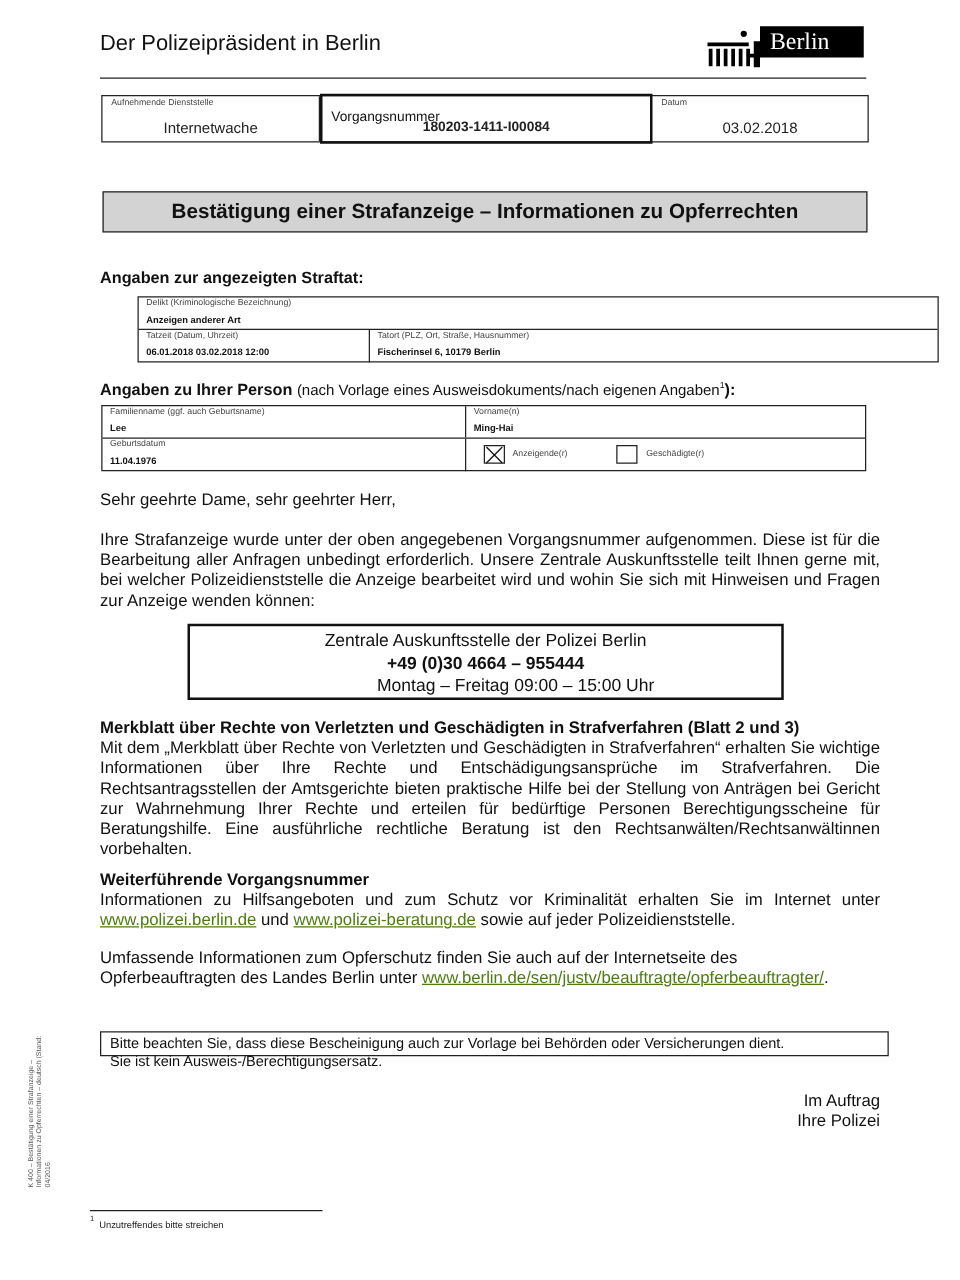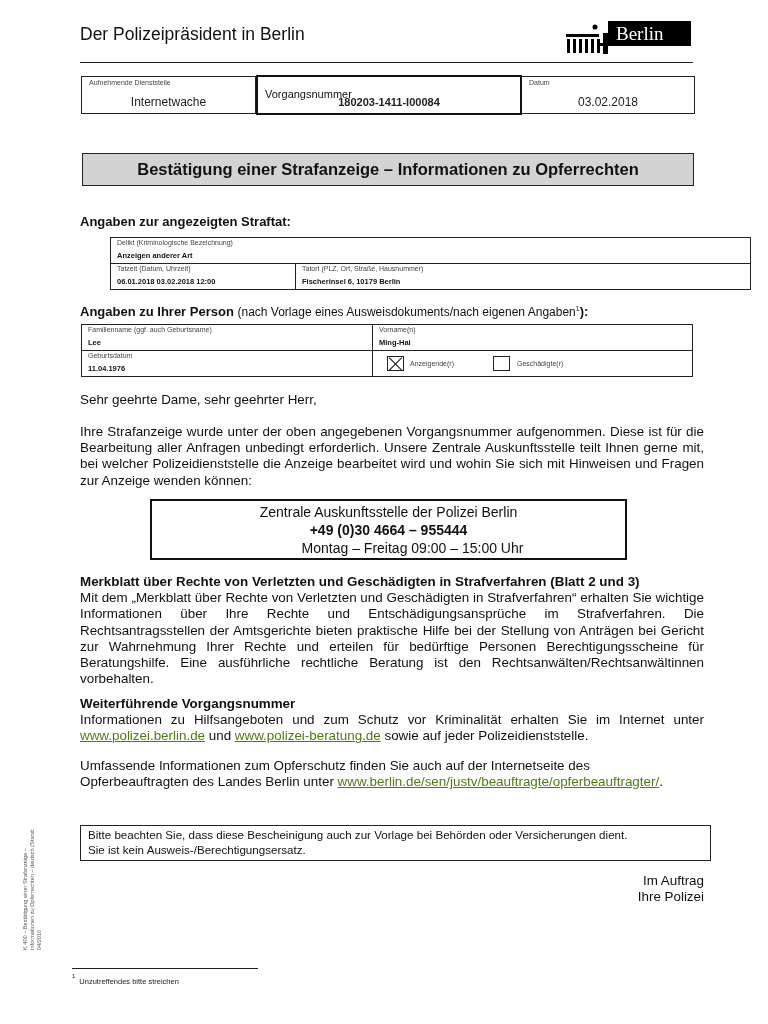--- a/index.html
+++ b/index.html
@@ -51,21 +51,21 @@
     
     .para { left: 80px; width: 624px; font-size: 13.4px; line-height: 16.2px; text-align: justify; color: #111; }
     .heading-inline { font-weight: bold; display: block; }
     a.link { color: #4d7c0f; text-decoration: underline; }
 
     .contact-box { left: 150px; top: 499px; width: 477px; height: 61px; border: 2px solid #111; text-align: center; }
     .contact-box .l1 { font-size: 14px; font-weight: normal; margin-top: 2px; line-height: 18px; }
     .contact-box .l2 { font-size: 14px; font-weight: bold; line-height: 18px; }
     .contact-box .l3 { font-size: 14px; line-height: 18px; margin-left: 48px; }
 
-    .notice-box { left: 80px; top: 825px; width: 631px; height: 36px; border: 1px solid #222;
+    .notice-box { left: 80px; top: 825px; width: 631px; height: 20px; border: 1px solid #222;
       font-size: 11.6px; line-height: 14.5px; padding: 2px 7px; color: #111; }
 
     .side-note { left: 22px; top: 950px; transform-origin: 0 0; transform: rotate(-90deg); font-size: 5.6px; color: #555; line-height: 7px; white-space: nowrap; }
 
     .footnote-rule { left: 72px; top: 968px; width: 186px; height: 1px; background: #222; }
     .footnote { left: 72px; top: 975px; font-size: 7.5px; color: #222; white-space: nowrap; }
     .footnote sup { font-size: 6px; margin-right: 4px; position: relative; top: -2px; }
   </style>
 </head>
 <body>

